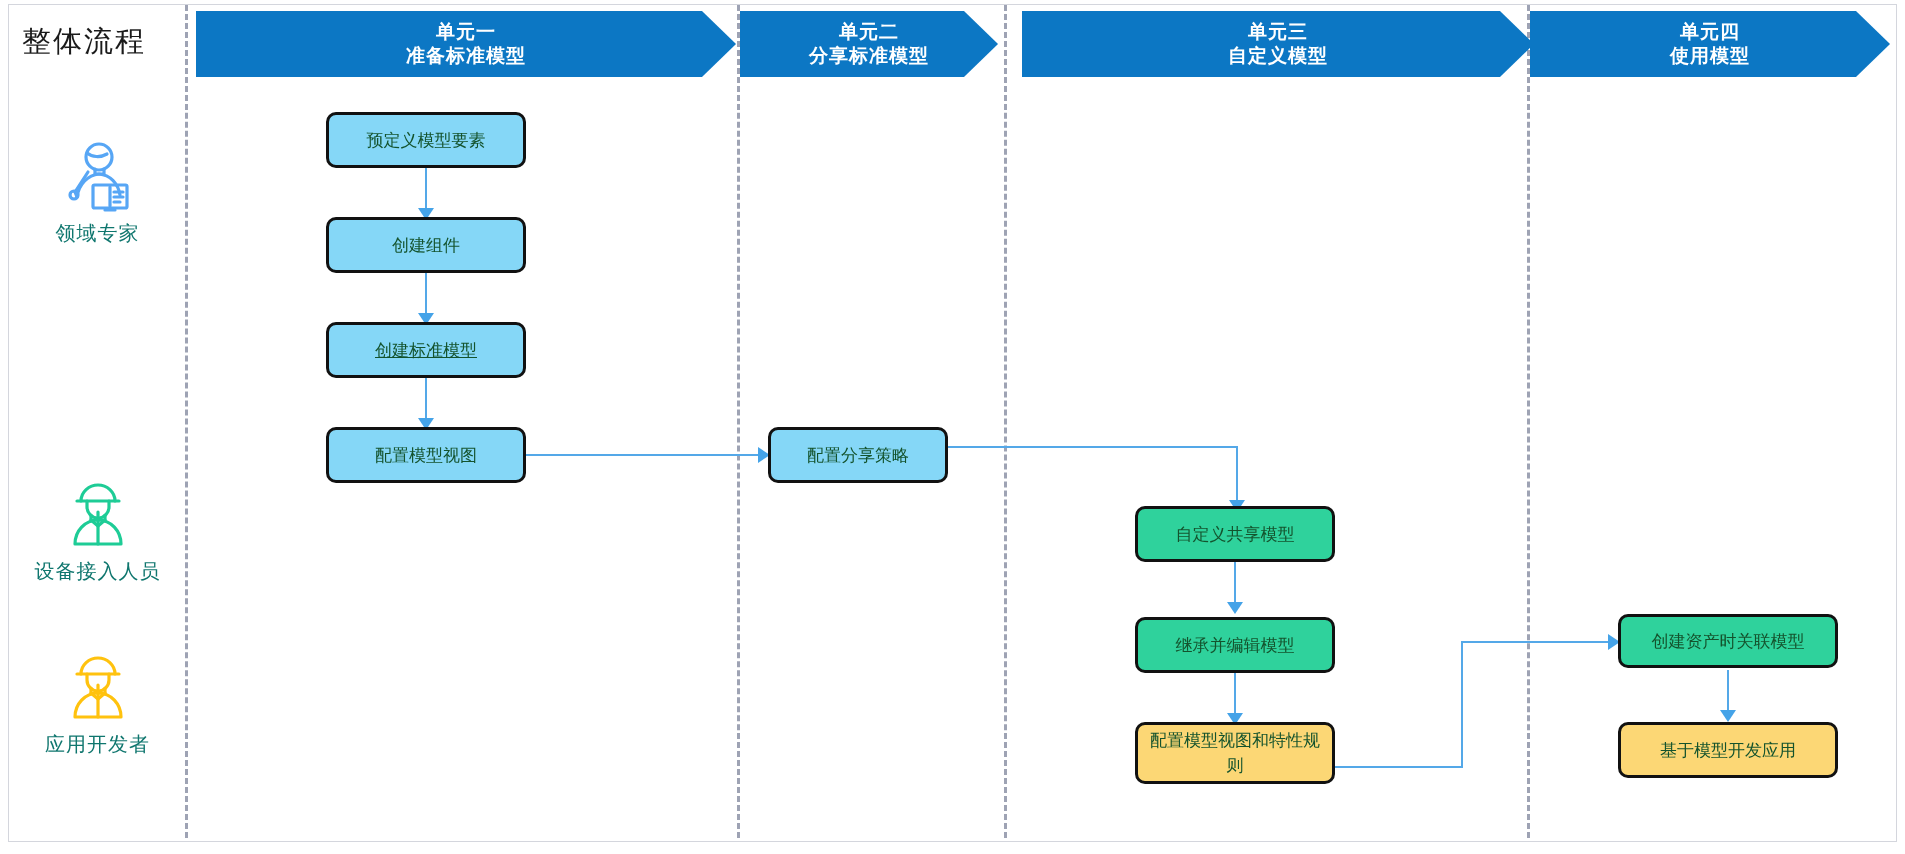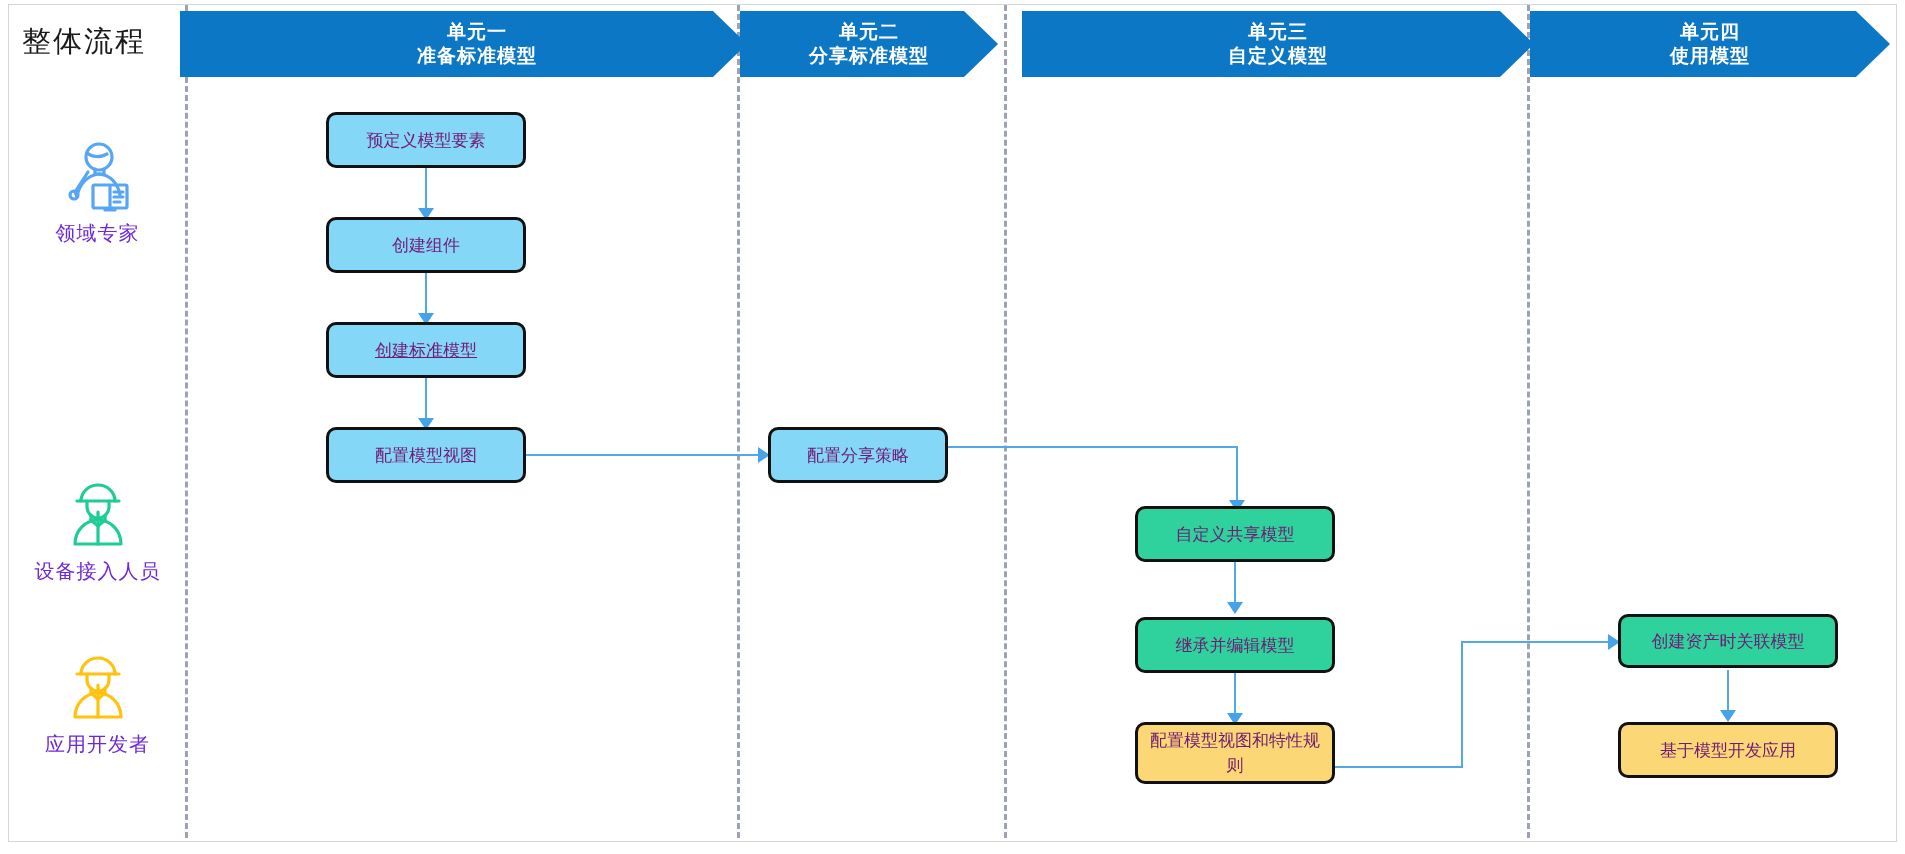--- a/index.html
+++ b/index.html
@@ -45,21 +45,21 @@
     color: #ffffff;
     font-weight: bold;
     font-size: 19px;
     line-height: 24px;
     text-align: center;
     display: flex;
     flex-direction: column;
     align-items: center;
     justify-content: center;
   }
-  .chev-1 { left: 180px;  width: 540px;  clip-path: polygon(0 0, calc(100% - 34px) 0, 100% 50%, calc(100% - 34px) 100%, 0 100%); padding-left: 27px; }
+  .chev-1 { left: 196px;  width: 540px;  clip-path: polygon(0 0, calc(100% - 34px) 0, 100% 50%, calc(100% - 34px) 100%, 0 100%); }
   .chev-2 { left: 740px;  width: 258px;  clip-path: polygon(0 0, calc(100% - 34px) 0, 100% 50%, calc(100% - 34px) 100%, 0 100%); }
   .chev-3 { left: 1022px; width: 512px;  clip-path: polygon(0 0, calc(100% - 34px) 0, 100% 50%, calc(100% - 34px) 100%, 0 100%); }
   .chev-4 { left: 1530px; width: 360px;  clip-path: polygon(0 0, calc(100% - 34px) 0, 100% 50%, calc(100% - 34px) 100%, 0 100%); }
   .chev .l1, .chev .l2 { display: block; white-space: nowrap; letter-spacing: 1px;}
 
   
   .overall-label {
     position: absolute;
     left: 22px;
     top: 22px;
@@ -77,39 +77,39 @@
     text-align: center;
   }
   .role .icon {
     display: block;
     margin: 0 auto;
   }
   .role .rlabel {
     display: block;
     margin-top: 4px;
     font-size: 20px;
-    color: #6d28d9;
+    color: #0f766e;
     letter-spacing: 1px;
   }
   .role-expert  { top: 140px; }
   .role-device  { top: 482px; }
   .role-dev     { top: 655px; }
 
   
   .node {
     position: absolute;
     box-sizing: border-box;
     border: 3px solid #111111;
     border-radius: 10px;
     display: flex;
     align-items: center;
     justify-content: center;
     text-align: center;
     font-size: 17px;
-    color: #701a75;
+    color: #14532d;
     line-height: 25px;
     padding: 0 6px;
   }
   .node.blue   { background: #85D7F7; }
   .node.green  { background: #2FD29C; }
   .node.yellow { background: #FCD775; }
 
   
   .conn {
     position: absolute;

